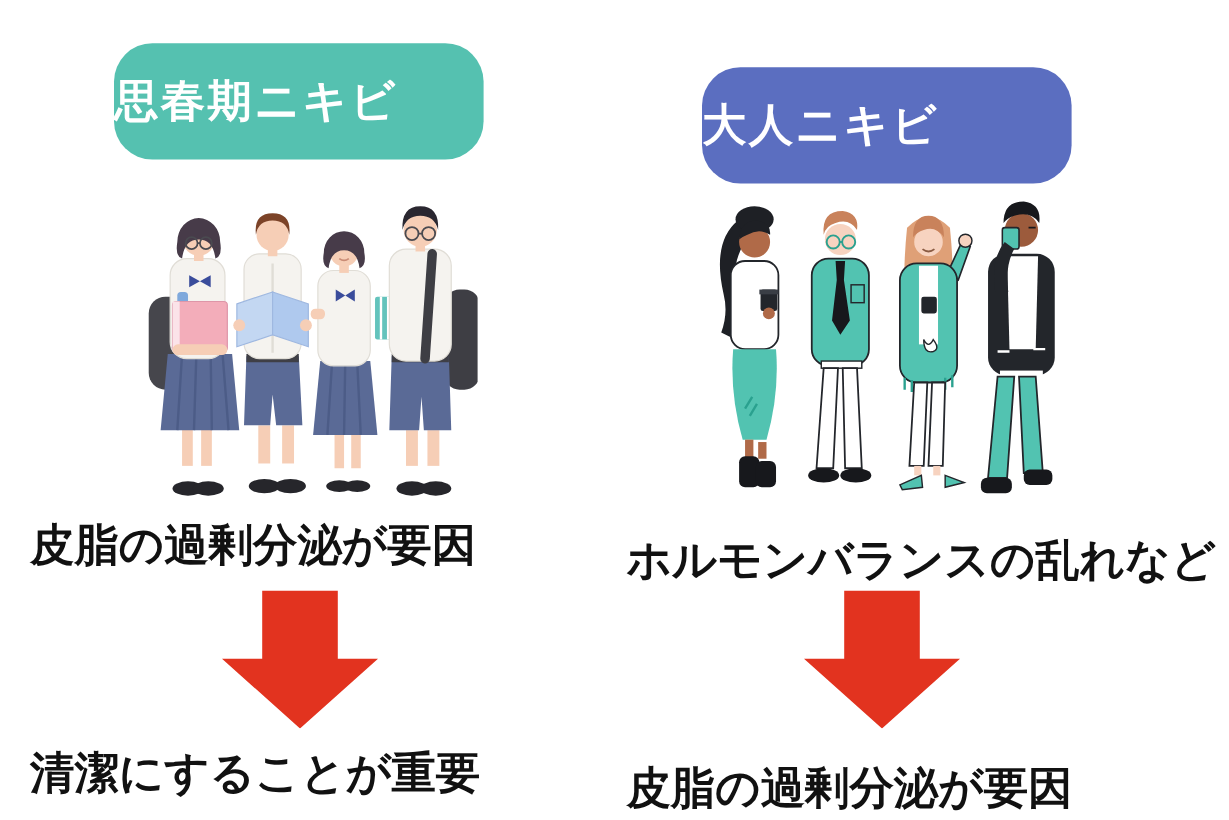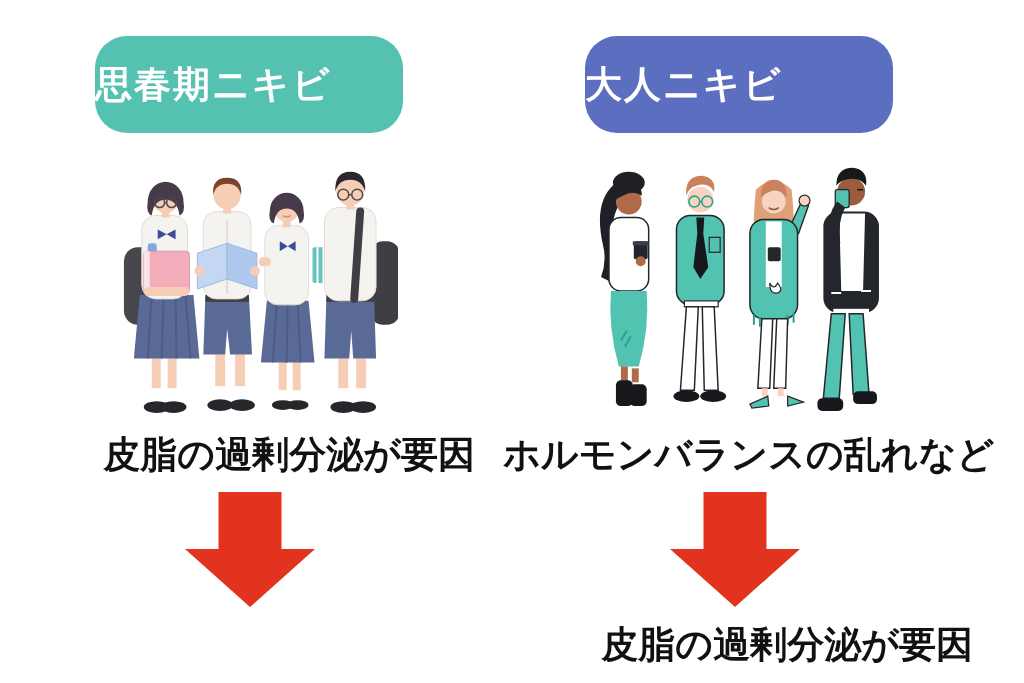--- a/index.html
+++ b/index.html
@@ -10,32 +10,32 @@
     font-family:"Liberation Sans","DejaVu Sans",sans-serif;
     overflow:hidden;
   }
   .badge{
     position:absolute;top:36px;width:308px;height:97px;
     border-radius:32px;
     display:flex;align-items:center;
     color:#ffffff;font-size:37px;font-weight:bold;letter-spacing:2px;
   }
   .badge-teen{left:95px;background:#55C1B0;}
-  .badge-adult{left:585px;background:#5B6EC0;}
+  .badge-adult{left:585px;background:#5B6EC0;margin-top:20px;}
   .illustration{position:absolute;top:150px;}
   .illustration-students{left:100px;width:298px;height:268px;}
   .illustration-adults{left:572px;width:334px;height:268px;}
   .caption{
     position:absolute;
-    text-align:right;
+    text-align:left;
     font-size:37px;font-weight:800;color:#111111;
     letter-spacing:0px;white-space:nowrap;
   }
   .caption-teen{left:25px;width:450px;}
-  .caption-adult{left:503px;width:470px;}
+  .caption-adult{left:522px;width:470px;margin-top:12px;}
   .caption-cause{top:430px;}
   .caption-conclusion{top:620px;}
   .arrow{position:absolute;top:492px;width:130px;height:115px;}
   .arrow-teen{left:185px;}
   .arrow-adult{left:670px;}
   svg{display:block;}
 </style>
 </head>
 <body>
 
@@ -221,15 +221,16 @@
     <svg viewBox="0 0 130 115" width="130" height="115">
       <polygon points="33.5,0 96.5,0 96.5,57 130,57 65,115 0,57 33.5,57" fill="#E2331F"></polygon>
     </svg>
   </div>
   <div class="arrow arrow-adult">
     <svg viewBox="0 0 130 115" width="130" height="115">
       <polygon points="33.5,0 96.5,0 96.5,57 130,57 65,115 0,57 33.5,57" fill="#E2331F"></polygon>
     </svg>
   </div>
 
+  <div class="caption caption-teen caption-conclusion">清潔にすることが重要</div>
   <div class="caption caption-adult caption-conclusion">皮脂の過剰分泌が要因</div>
 
 </div>
 
 </body></html>

